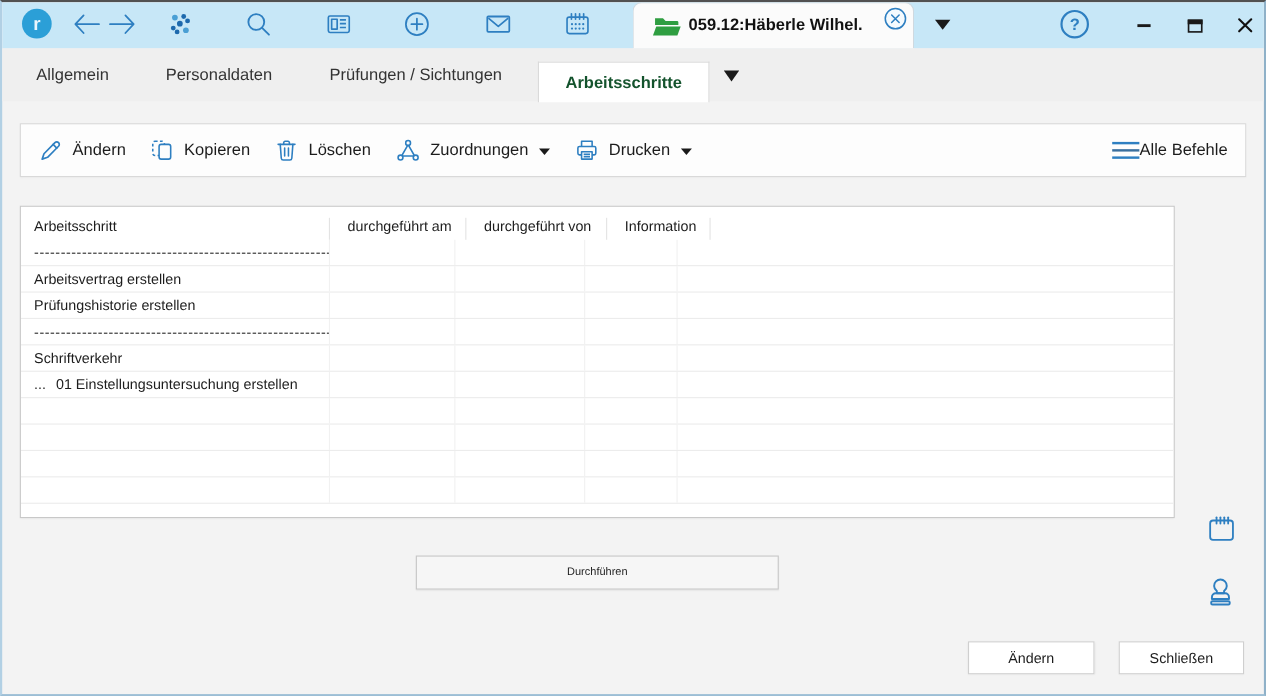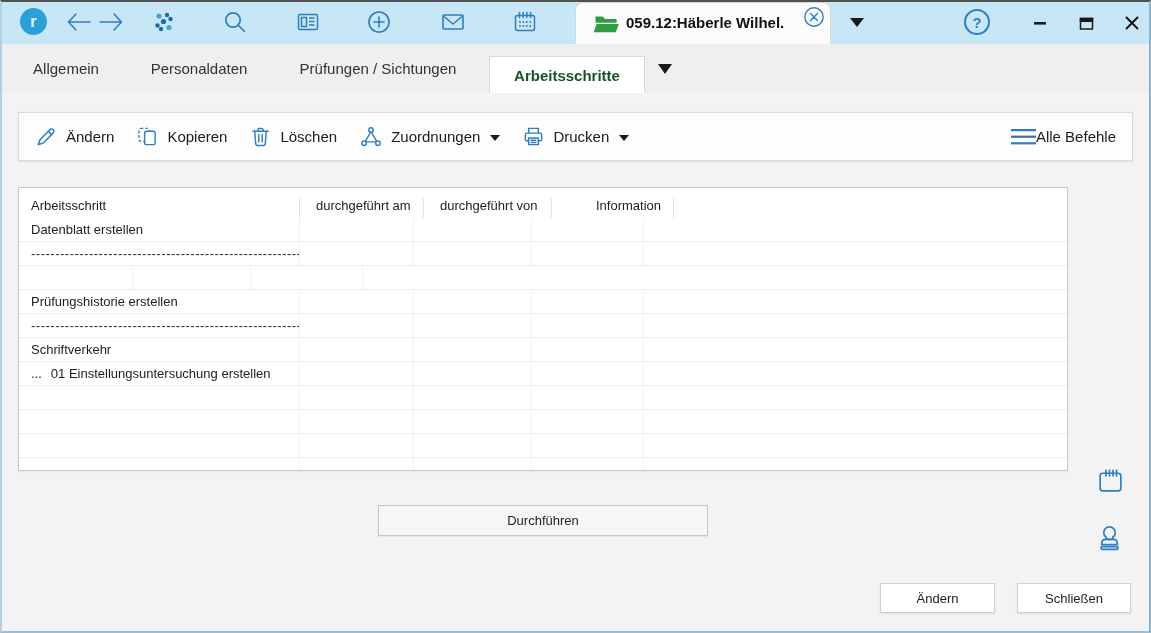--- a/index.html
+++ b/index.html
@@ -47,30 +47,30 @@
   .all-cmds{margin-left:auto;display:flex;align-items:center;font-size:15px;color:#1c1c1c;cursor:pointer;}
   
   .table-panel{position:absolute;left:16px;top:185px;width:1050px;height:284px;background:#fff;
     border:1px solid #c8c8c8;box-sizing:border-box;box-shadow:0 1px 2px rgba(0,0,0,0.06);overflow:hidden;}
   .thead{display:flex;height:30px;align-items:flex-end;gap:10px;}
   .tcell{box-sizing:border-box;white-space:nowrap;overflow:hidden;font-size:13px;color:#1d1d1d;}
   .hcell{padding-bottom:5px;border-right:1px solid #e3e3e3;}
   .c0{width:281px;padding-left:12px;}
   .c1{width:114px;padding-left:6px;}
   .c2{width:118px;padding-left:6px;}
-  .c3{width:84px;padding-left:6px;margin-left:28px;}
+  .c3{width:84px;padding-left:6px;}
   .cf{flex:1;border-right:none !important;}
   .trow{display:flex;height:23px;border-bottom:1px solid #ececec;align-items:center;cursor:default;}
   .trow .tcell{height:100%;display:flex;align-items:center;border-right:1px solid #f1f1f1;}
   .trow .sep-text{letter-spacing:0.5px;color:#2a2a2a;}
   .pfx{margin-right:9px;color:#2a2a2a;}
   
   .exec-btn{position:absolute;left:376px;top:503px;width:330px;height:31px;background:#f6f6f6;
     border:1px solid #c6c6c6;box-sizing:border-box;display:flex;align-items:center;justify-content:center;
-    font-size:13px;color:#1d1d1d;cursor:pointer;box-shadow:0 1px 1px rgba(0,0,0,0.05);}
+    font-size:10px;color:#1d1d1d;cursor:pointer;box-shadow:0 1px 1px rgba(0,0,0,0.05);}
   .side-icon{position:absolute;width:32px;height:32px;display:flex;align-items:center;justify-content:center;cursor:pointer;}
   .footer-btn{position:absolute;top:581px;height:30px;background:#fff;border:1px solid #cfcfcf;
     box-sizing:border-box;display:flex;align-items:center;justify-content:center;font-size:13px;color:#1d1d1d;
     cursor:pointer;box-shadow:0 1px 2px rgba(0,0,0,0.08);}
   svg{display:block;}
 </style>
 </head>
 <body>
 
 <div class="window">
@@ -266,37 +266,31 @@
     <div class="thead">
       <div class="tcell hcell c0">Arbeitsschritt</div>
       <div class="tcell hcell c1">durchgeführt am</div>
       <div class="tcell hcell c2">durchgeführt von</div>
       <div class="tcell hcell c3">Information</div>
       <div class="tcell hcell cf"></div>
     </div>
     <div class="tbody">
         <div class="trow">
           <div class="tcell c0">
-            <span>Datenblatt erstellen</span>
-          </div>
-          <div class="tcell c1"></div>
-          <div class="tcell c2"></div>
-          <div class="tcell c3"></div>
-          <div class="tcell cf"></div>
-        </div>
-        <div class="trow">
-          <div class="tcell c0">
             <span class="sep-text">--------------------------------------------------------</span>
           </div>
           <div class="tcell c1"></div>
           <div class="tcell c2"></div>
           <div class="tcell c3"></div>
           <div class="tcell cf"></div>
         </div>
         <div class="trow">
+          <div class="tcell c0">
+            <span>Arbeitsvertrag erstellen</span>
+          </div>
           <div class="tcell c1"></div>
           <div class="tcell c2"></div>
           <div class="tcell c3"></div>
           <div class="tcell cf"></div>
         </div>
         <div class="trow">
           <div class="tcell c0">
             <span>Prüfungshistorie erstellen</span>
           </div>
           <div class="tcell c1"></div>

